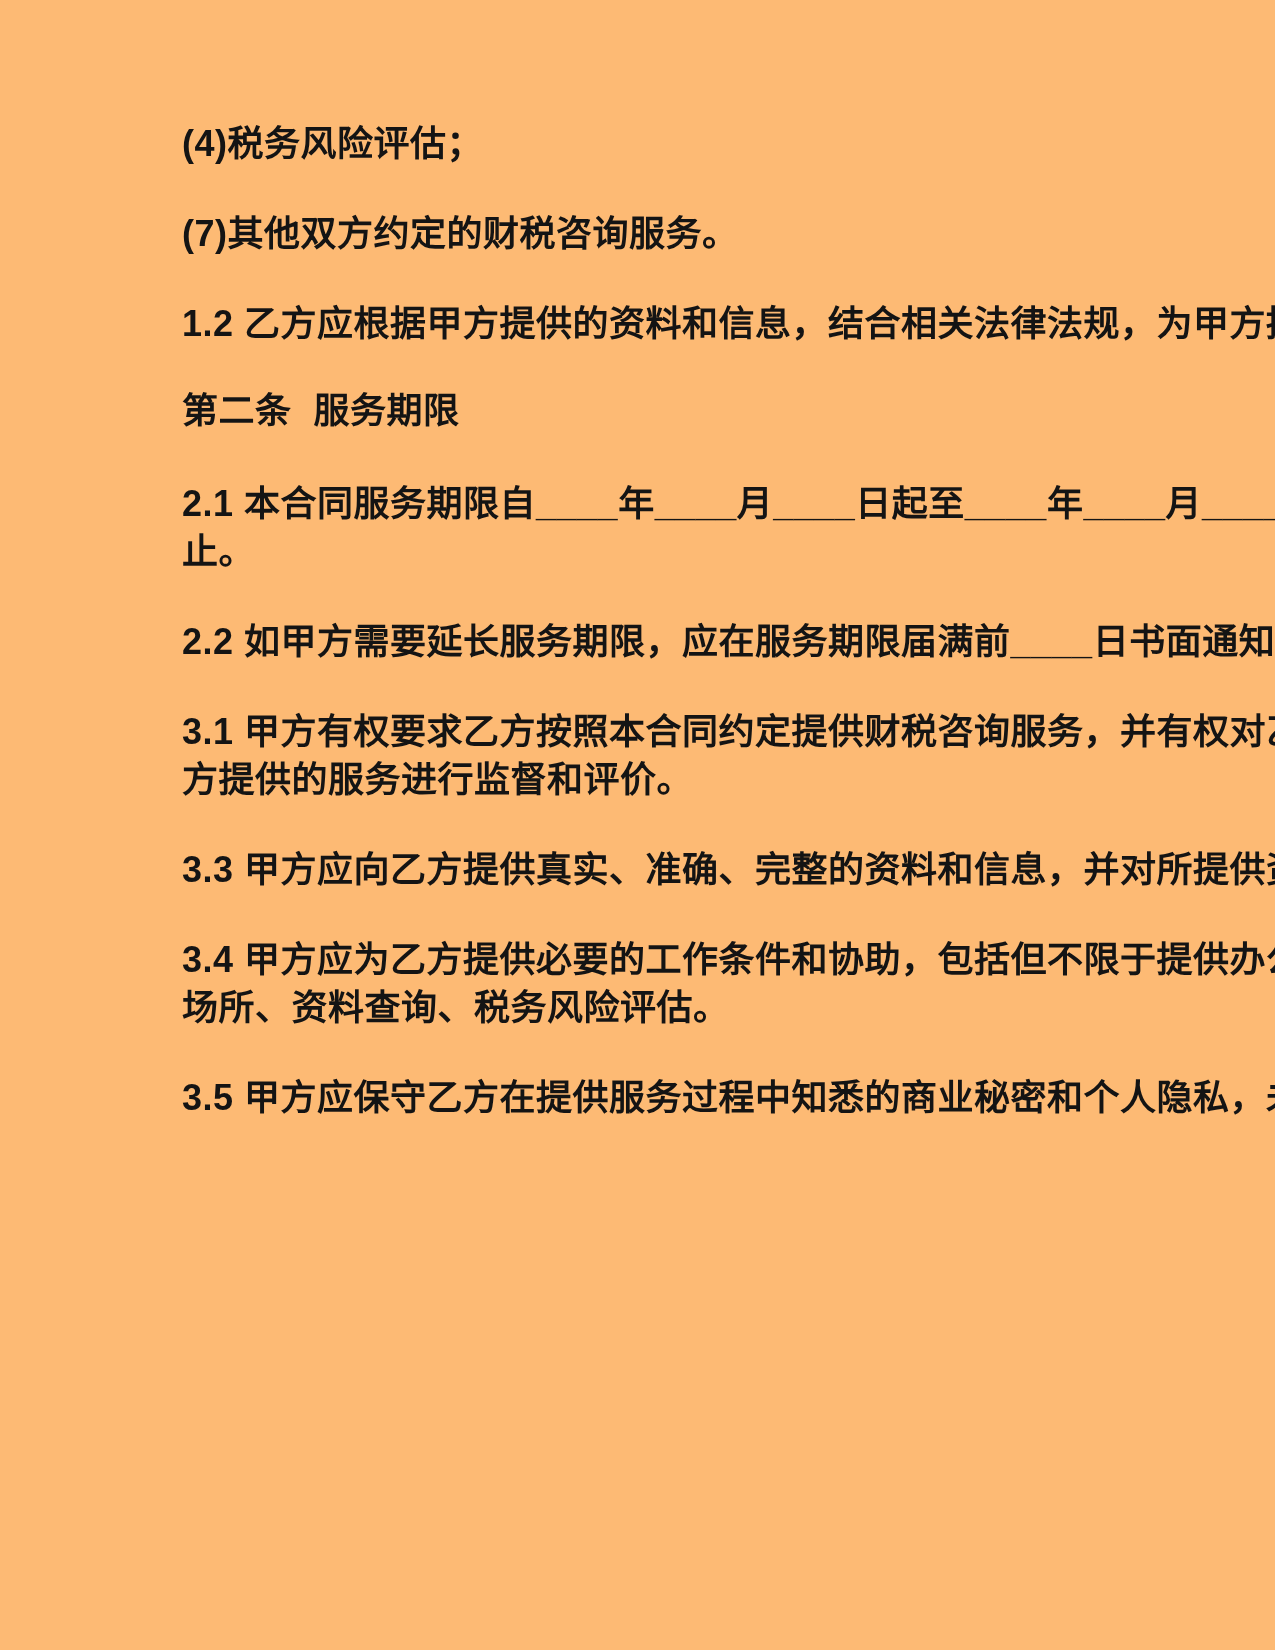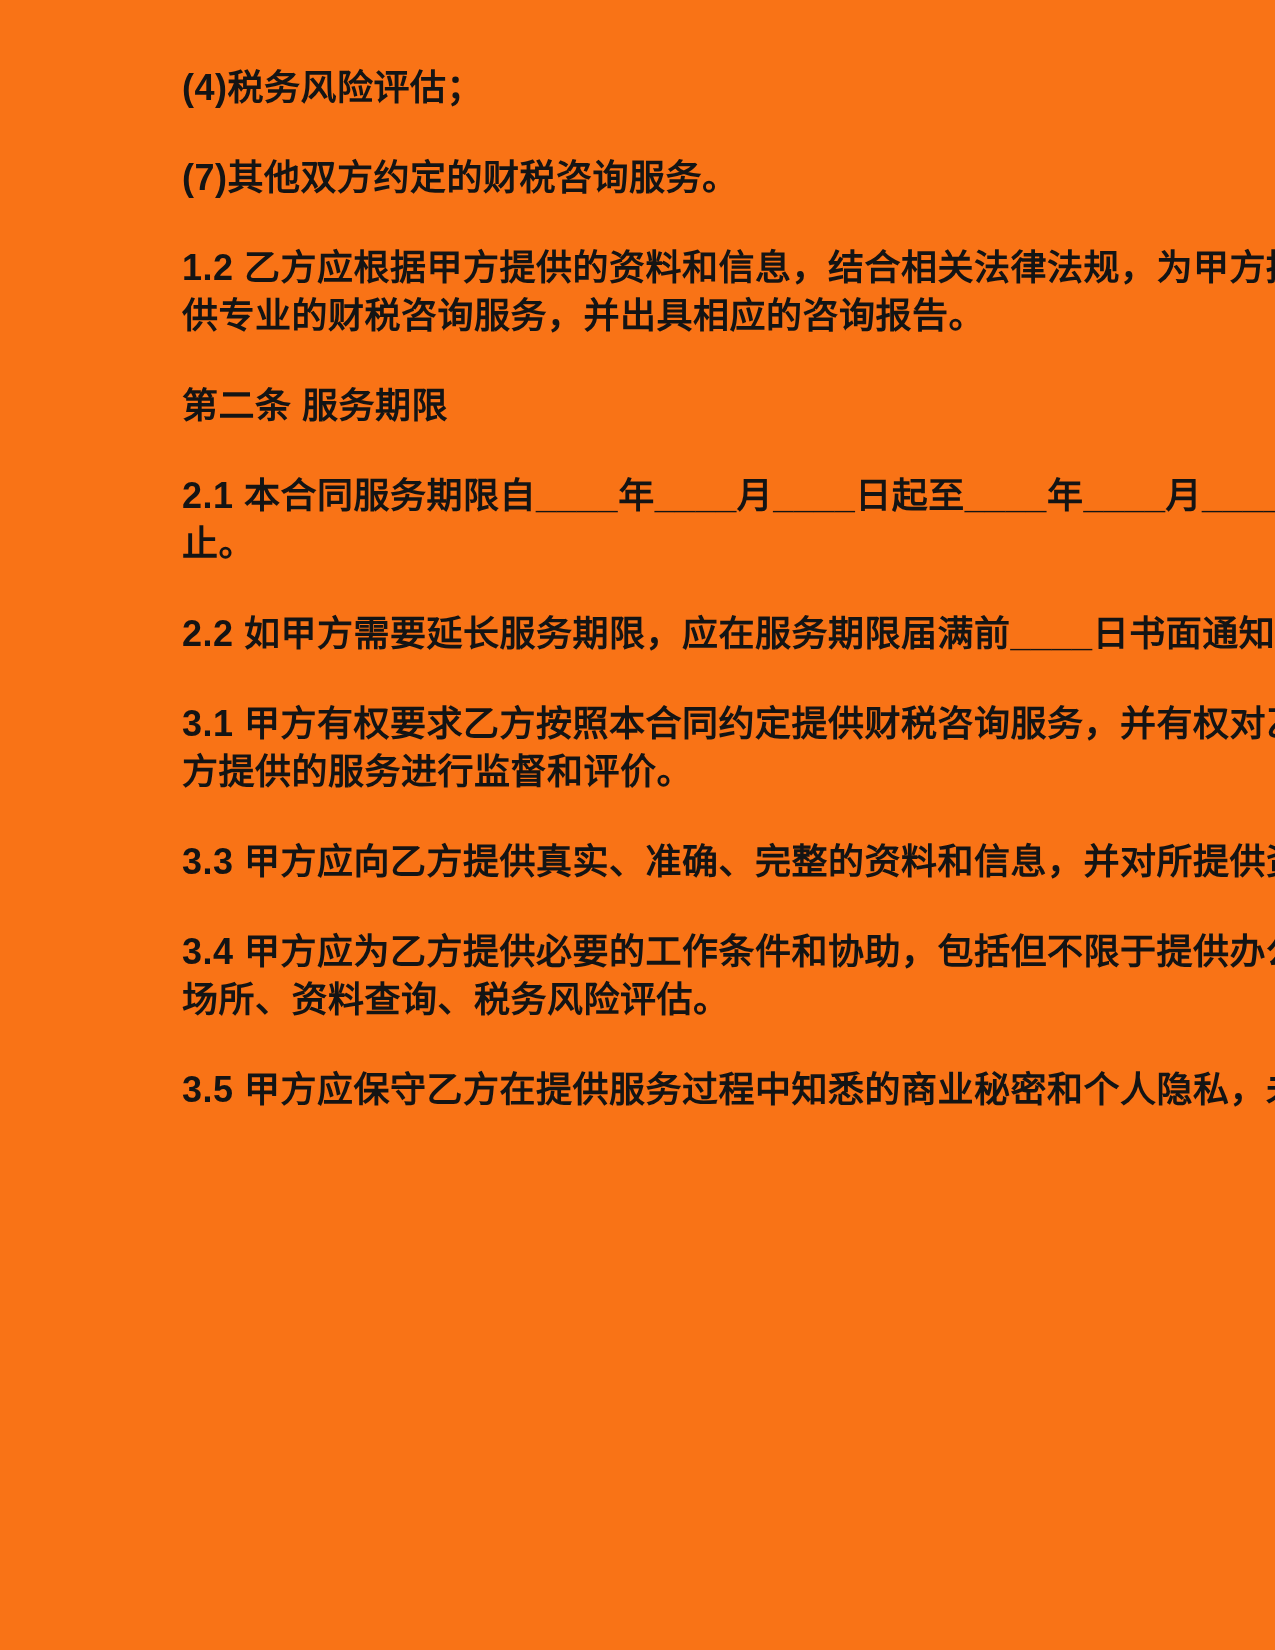--- a/index.html
+++ b/index.html
@@ -10,53 +10,53 @@
     width: 1275px;
     height: 1650px;
     background: #ffffff;
     font-family: "Liberation Sans", sans-serif;
     overflow: hidden;
   }
   .page {
     box-sizing: border-box;
     width: 1275px;
     height: 1650px;
-    background: #f97316;
-    padding: 64px 130px 0 182px;
+    background: #fdba74;
+    padding: 120px 130px 0 182px;
   }
   .block {
     margin: 0 0 42px 0;
   }
   .line {
     font-size: 36px;
     line-height: 48px;
     color: #141414;
     white-space: pre;
     letter-spacing: 0.5px;
     font-weight: 600;
     font-kerning: none;
   }
   .heading .line {
     font-weight: 700;
+    font-family: Liberation Mono, monospace;
   }
 </style>
 </head>
 <body>
 
 <main class="page">
   <div id="doc-body">
       <div class="block paragraph">
         <div class="line">(4)税务风险评估；</div>
       </div>
       <div class="block paragraph">
         <div class="line">(7)其他双方约定的财税咨询服务。</div>
       </div>
       <div class="block paragraph">
         <div class="line">1.2 乙方应根据甲方提供的资料和信息，结合相关法律法规，为甲方提</div>
-        <div class="line">供专业的财税咨询服务，并出具相应的咨询报告。</div>
       </div>
       <div class="block heading">
         <div class="line">第二条 服务期限</div>
       </div>
       <div class="block paragraph">
         <div class="line">2.1 本合同服务期限自____年____月____日起至____年____月____日</div>
         <div class="line">止。</div>
       </div>
       <div class="block paragraph">
         <div class="line">2.2 如甲方需要延长服务期限，应在服务期限届满前____日书面通知乙</div>

